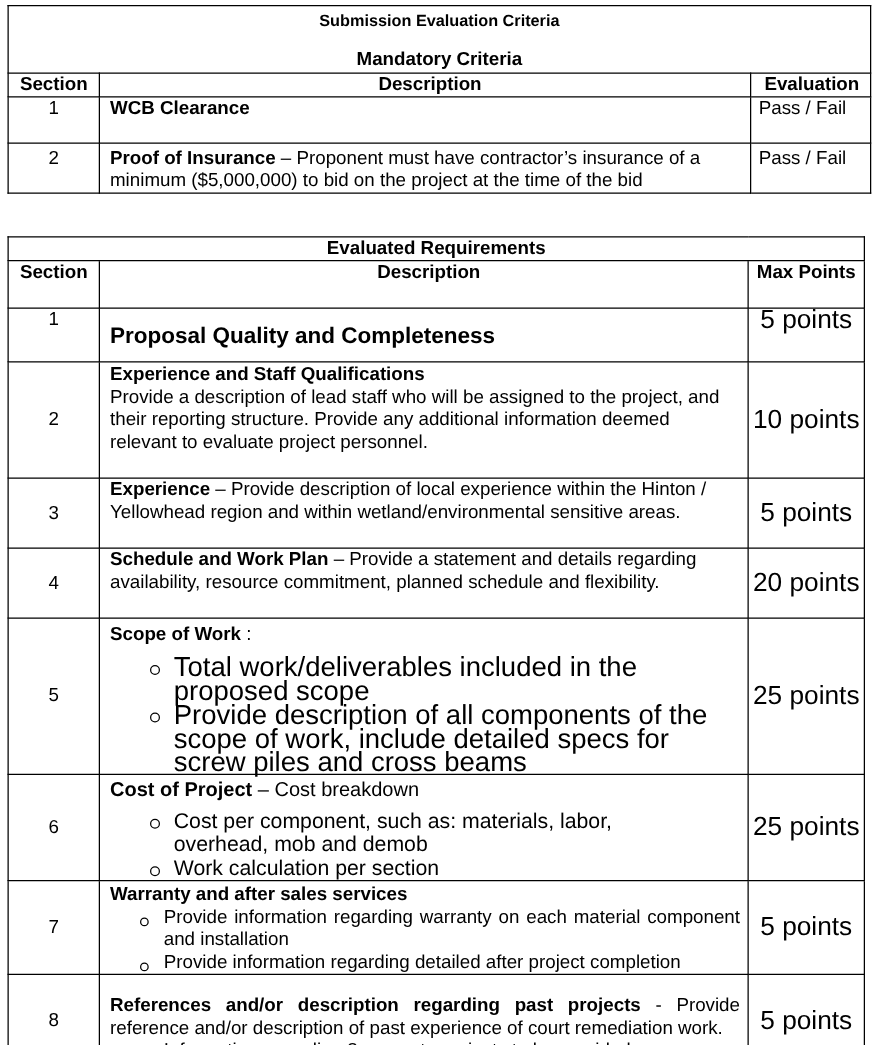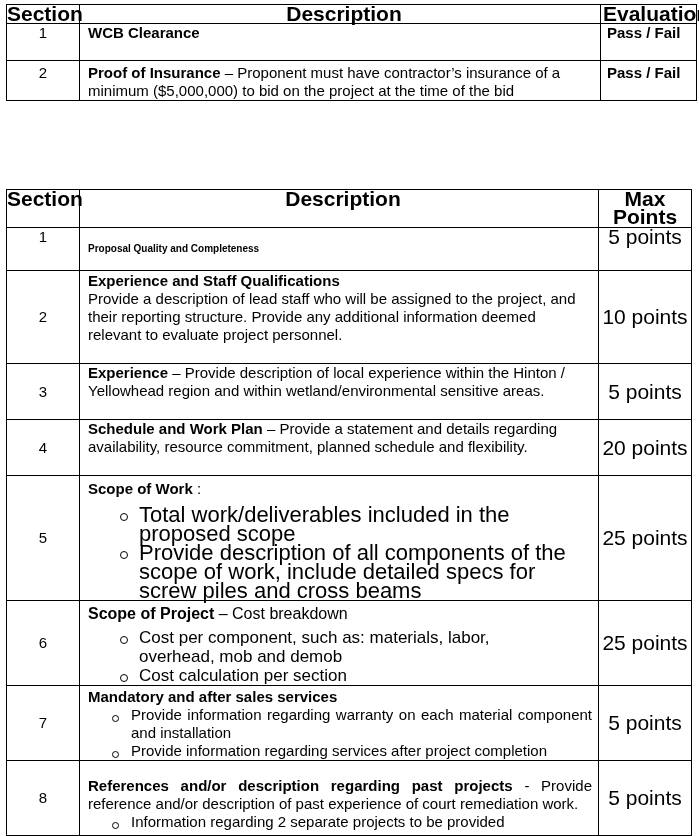--- a/index.html
+++ b/index.html
@@ -14,27 +14,27 @@
   .col-sec { width: 73px; }
   .t1 .col-eval { width: 96px; }
   .t2 .col-pts { width: 93px; }
 
   .title-cell { text-align: center; font-weight: bold; }
   .t1 .title-cell { height: 53px; }
   .sub-title { font-size: 13px; display: block; padding-top: 4px; line-height: 16px; }
   .main-title { font-size: 15px; display: block; margin-top: 14px; line-height: 18px; }
   .t2 .title-cell { font-size: 15px; height: 18px; line-height: 18px; }
 
-  .hdr { font-weight: bold; font-size: 21px; line-height: 18px; }
+  .hdr { font-weight: bold; font-size: 15px; line-height: 18px; }
   .hdr.c { text-align: center; }
   .hdr.l { text-align: center; padding-left: 8px; }
 
   .sec { text-align: center; font-size: 15px; line-height: 18px; }
   .desc { padding-left: 8px; padding-right: 6px; font-size: 15px; line-height: 18px; }
-  .eval { padding-left: 6px; font-size: 15px; line-height: 18px; font-weight: bold; }
+  .eval { padding-left: 6px; font-size: 15px; line-height: 18px; }
   .pts { text-align: center; font-size: 21px; line-height: 18px; }
   .mid { vertical-align: middle; }
   .b { font-weight: bold; }
   .justify { text-align: justify; }
 
   ul.circ { list-style: none; margin: 0; padding: 0 0 0 32px; }
   ul.circ li { position: relative; padding-left: 19px; }
   ul.circ li::before {
     content: ""; position: absolute; left: 0; top: 8px;
     width: 6px; height: 6px; border: 1px solid #000; border-radius: 50%;
@@ -44,20 +44,26 @@
 </head>
 <body>
 
 <table class="t1">
   <colgroup>
       <col class="col-sec">
       <col>
       <col class="col-eval">
     </colgroup>
   <tbody>
+      <tr>
+    <td colspan="3" class="title-cell">
+      <span class="sub-title">Submission Evaluation Criteria</span>
+      <span class="main-title">Mandatory Criteria</span>
+    </td>
+  </tr>
   <tr style="height:18px">
     <td class="hdr c">Section</td>
     <td class="hdr l">Description</td>
     <td class="hdr l" style="padding-left:2px">Evaluation</td>
   </tr>
   <tr style="height:37px">
     <td class="sec">1</td>
     <td class="desc"><span class="b">WCB Clearance</span></td>
     <td class="eval">Pass / Fail</td>
   </tr>
@@ -69,29 +75,32 @@
 </tbody>
   </table>
 
 <table class="t2">
   <colgroup>
       <col class="col-sec">
       <col>
       <col class="col-pts">
     </colgroup>
   <tbody>
+      <tr>
+    <td colspan="3" class="title-cell">Evaluated Requirements</td>
+  </tr>
   <tr style="height:38px">
     <td class="hdr c">Section</td>
     <td class="hdr l">Description</td>
     <td class="hdr c">Max Points</td>
   </tr>
 
   <tr style="height:43px">
     <td class="sec">1</td>
-    <td class="desc mid" style="font-size:10px"><span class="b">Proposal Quality and Completeness</span></td>
+    <td class="desc mid" style="font-size:18px"><span class="b">Proposal Quality and Completeness</span></td>
     <td class="pts">5 points</td>
   </tr>
 
   <tr style="height:93px">
     <td class="sec mid">2</td>
     <td class="desc" style="padding-top:1px">
       <div class="b">Experience and Staff Qualifications</div>
       <div>Provide a description of lead staff who will be assigned to the project, and their reporting structure.  Provide any additional information deemed relevant to evaluate project personnel.</div>
     </td>
     <td class="pts mid">10 points</td>
@@ -117,36 +126,36 @@
         <li>Total work/deliverables included in the proposed scope</li>
         <li>Provide description of all components of the scope of work, include detailed specs for screw piles and cross beams</li>
       </ul>
     </td>
     <td class="pts mid">25 points</td>
   </tr>
 
   <tr style="height:83px">
     <td class="sec mid">6</td>
     <td class="desc" style="padding-top:4px;padding-right:60px">
-      <div style="font-size:16px"><span class="b">Scope of Project</span><span> – Cost breakdown</span></div>
+      <div style="font-size:16px"><span class="b">Cost of Project</span><span> – Cost breakdown</span></div>
       <ul class="circ" style="margin-top:5px;font-size:17px;line-height:19px">
         <li>Cost per component, such as: materials, labor, overhead, mob and demob</li>
-        <li>Cost calculation per section</li>
+        <li>Work calculation per section</li>
       </ul>
     </td>
     <td class="pts mid">25 points</td>
   </tr>
 
   <tr style="height:75px">
     <td class="sec mid">7</td>
     <td class="desc" style="padding-top:2px">
-      <div class="b">Mandatory and after sales services</div>
+      <div class="b">Warranty and after sales services</div>
       <ul class="circ sm justify" style="padding-left:24px">
         <li>Provide information regarding warranty on each material component and installation</li>
-        <li>Provide information regarding services after project completion</li>
+        <li>Provide information regarding detailed after project completion</li>
       </ul>
     </td>
     <td class="pts mid">5 points</td>
   </tr>
 
   <tr style="height:75px">
     <td class="sec mid">8</td>
     <td class="desc" style="padding-top:16px">
       <div class="justify"><span class="b">References and/or description regarding past projects</span><span> - Provide reference and/or description of past experience of court remediation work.</span></div>
       <ul class="circ sm" style="padding-left:24px">

